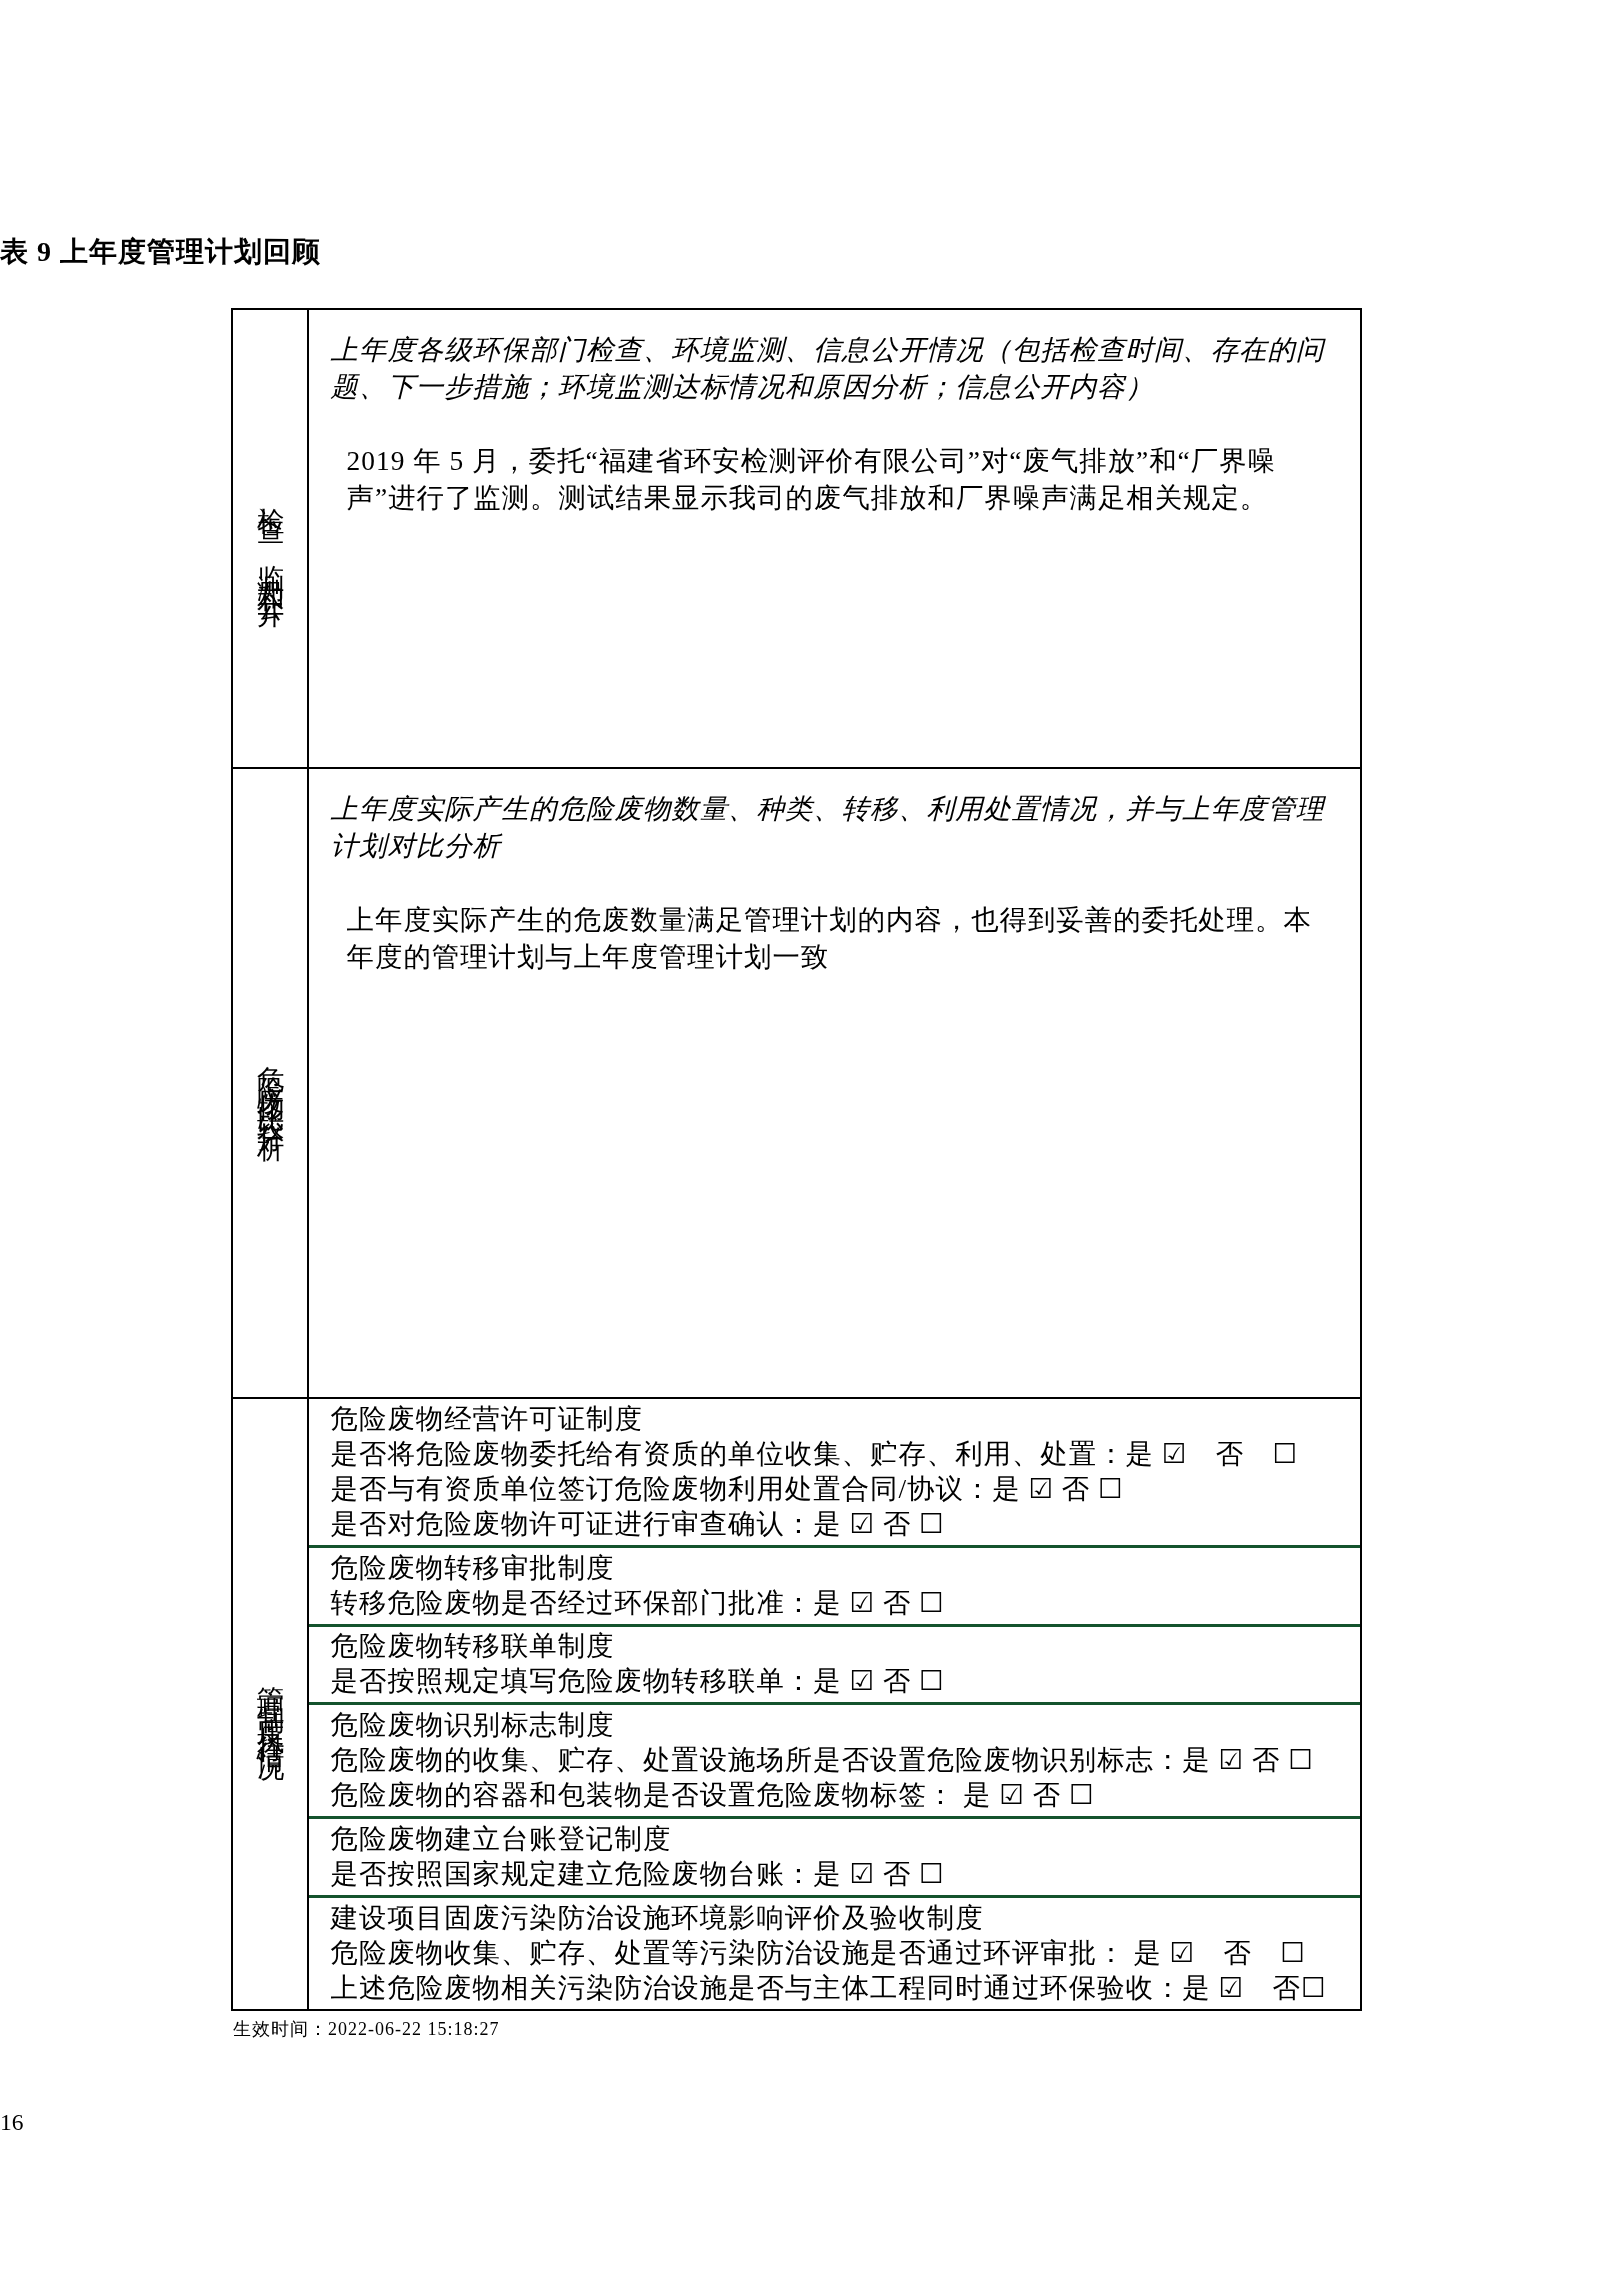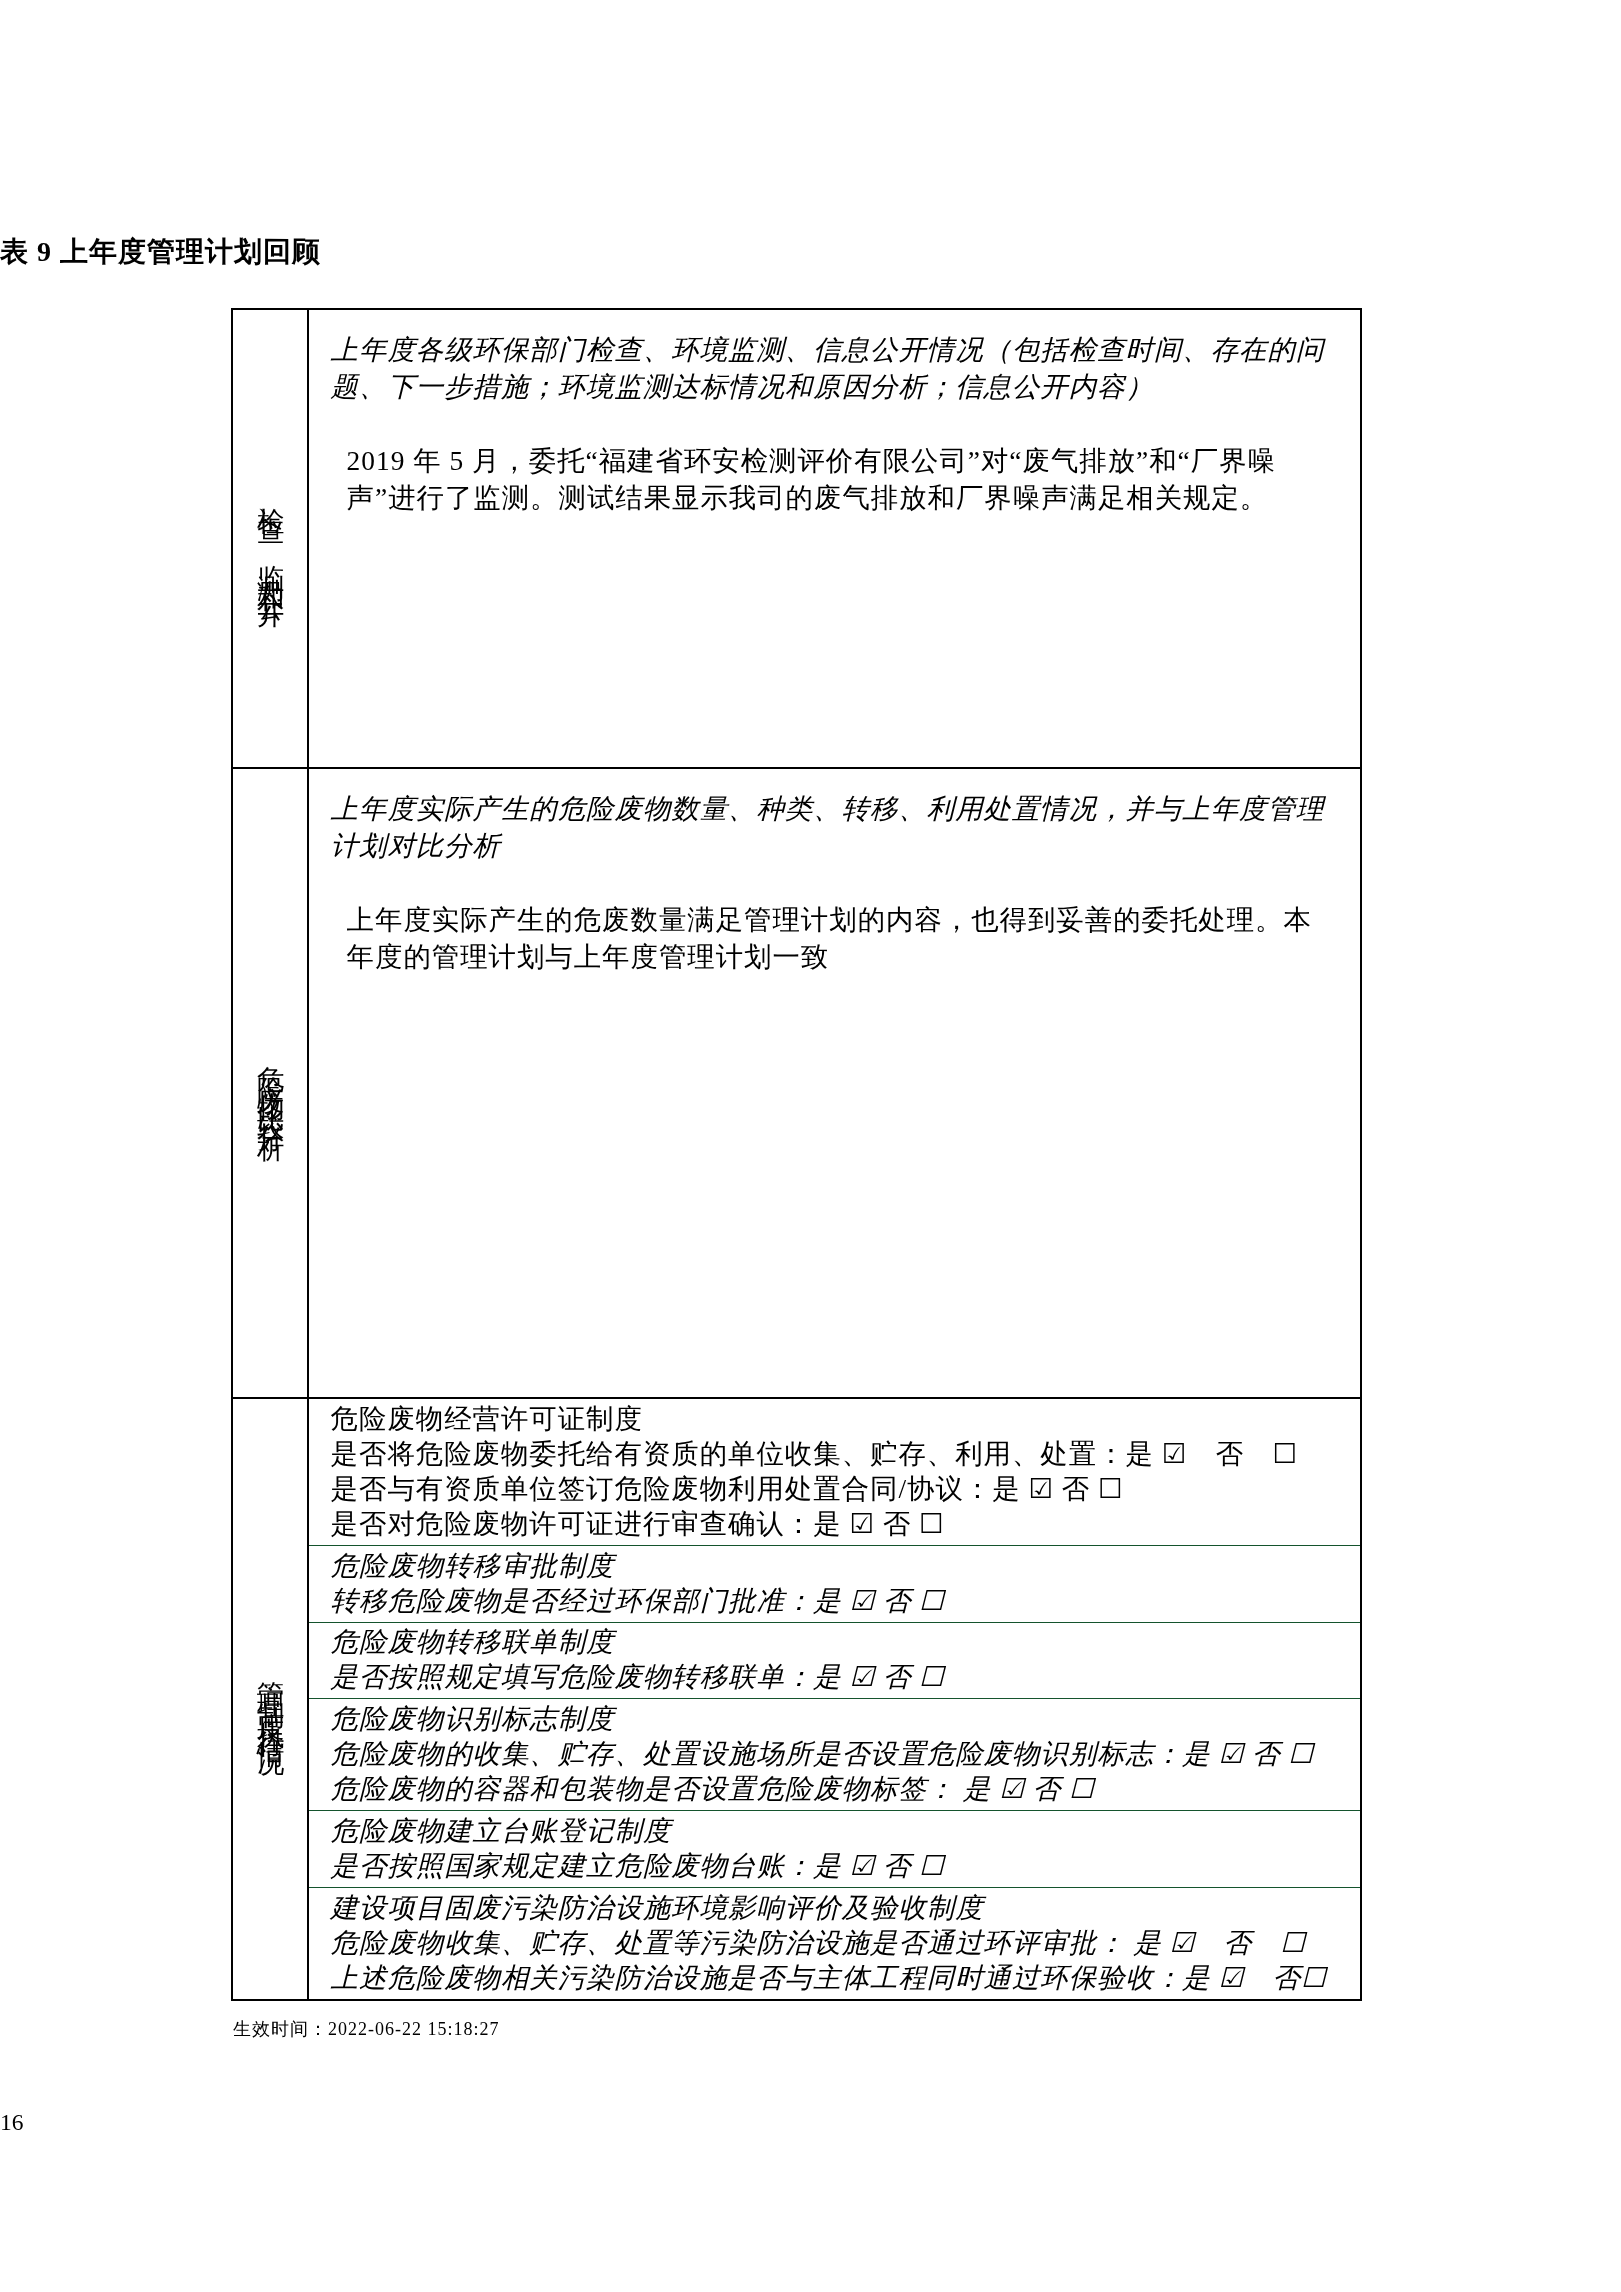--- a/index.html
+++ b/index.html
@@ -36,21 +36,21 @@
     font-size:27.4px;
     line-height:1;
   }
   .content-cell { flex:1 1 auto; min-width:0; }
   .row-basic { padding:9.8px 15.7px 0 21.6px; line-height:37px; letter-spacing:1px; }
   .row-1 { height:457px; }
   .row-2 { height:628px; }
   .prompt { font-style:italic; margin:12px 0 37px 0; }
   .answer { margin:16px; }
   .subrow { padding:2.9px 15.7px 2.9px 21.6px; line-height:35px; letter-spacing:1px; }
-  .subrow + .subrow { border-top:1px solid #14532d;font-style:italic; }
+  .subrow + .subrow { border-top:3px solid #14532d; }
   .effective {
     position:absolute; left:233px; top:2017px;
     font-size:18px; letter-spacing:1px;
   }
   .pagenum {
     position:absolute; top:2109px; left:0; width:100%;
     text-align:left; font-size:23.5px;
   }
 </style>
 </head>

